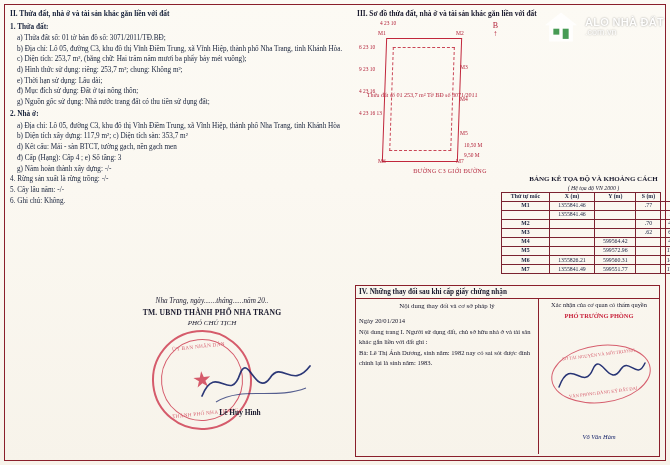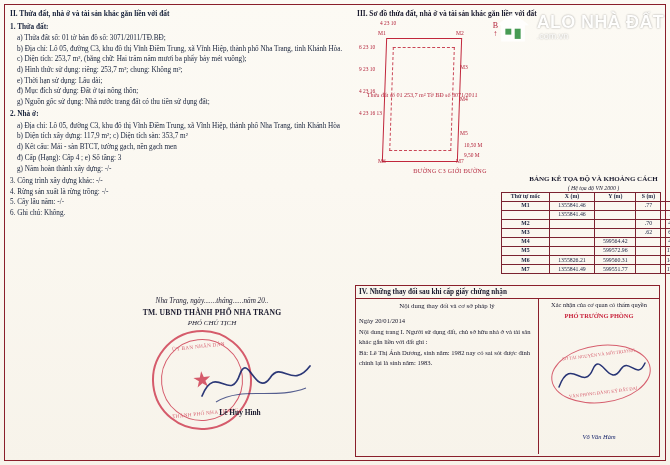--- a/index.html
+++ b/index.html
@@ -167,21 +167,21 @@
   .wm{
     position:absolute;right:6px;top:10px;
     display:flex;align-items:center;gap:5px;opacity:.88;
   }
   .wm .house{
     width:38px;height:34px;position:relative;
   }
   .wm-txt{line-height:1.05;}
   .wm-txt .t1{
     font-family:"Liberation Sans",sans-serif;
-    font-weight:bold;font-size:18px;color:#ffffff;
+    font-weight:bold;font-size:11px;color:#ffffff;
     text-shadow:0 0 2px rgba(0,0,0,.45);
     letter-spacing:.3px;
   }
   .wm-txt .t2{
     font-family:"Liberation Sans",sans-serif;
     font-size:9px;color:#ffffff;text-shadow:0 0 2px rgba(0,0,0,.45);
   }
 </style>
 </head>
 <body>
@@ -201,21 +201,20 @@
     <div class="row indent">đ) Mục đích sử dụng: Đất ở tại nông thôn;</div>
     <div class="row indent">g) Nguồn gốc sử dụng: Nhà nước trang đất có thu tiền sử dụng đất;</div>
 
     <div class="sub-title">2. Nhà ở:</div>
     <div class="row indent">a) Địa chỉ: Lô 05, đường C3, khu đô thị Vĩnh Điềm Trung, xã Vĩnh Hiệp, thành phố Nha Trang, tỉnh Khánh Hòa</div>
     <div class="row indent">b) Diện tích xây dựng:            117,9         m²; c) Diện tích sàn:      353,7 m²</div>
     <div class="row indent">d) Kết cấu: Mái - sàn BTCT, tường gạch, nền gạch men</div>
     <div class="row indent">đ) Cấp (Hạng): Cấp 4        ; e) Số tầng: 3</div>
     <div class="row indent">g) Năm hoàn thành xây dựng: -/-</div>
 
-    <div class="row" style="margin-top:2px">3. Công trình xây dựng khác: -/-</div>
     <div class="row">4. Rừng sản xuất là rừng trồng: -/-</div>
     <div class="row">5. Cây lâu năm: -/-</div>
     <div class="row">6. Ghi chú: Không.</div>
   </div>
 
   <div class="sign-block">
     <div class="place">Nha Trang, ngày.......tháng......năm 20..</div>
     <div class="org">TM. UBND THÀNH PHỐ NHA TRANG</div>
     <div class="role">PHÓ CHỦ TỊCH</div>
   </div>

